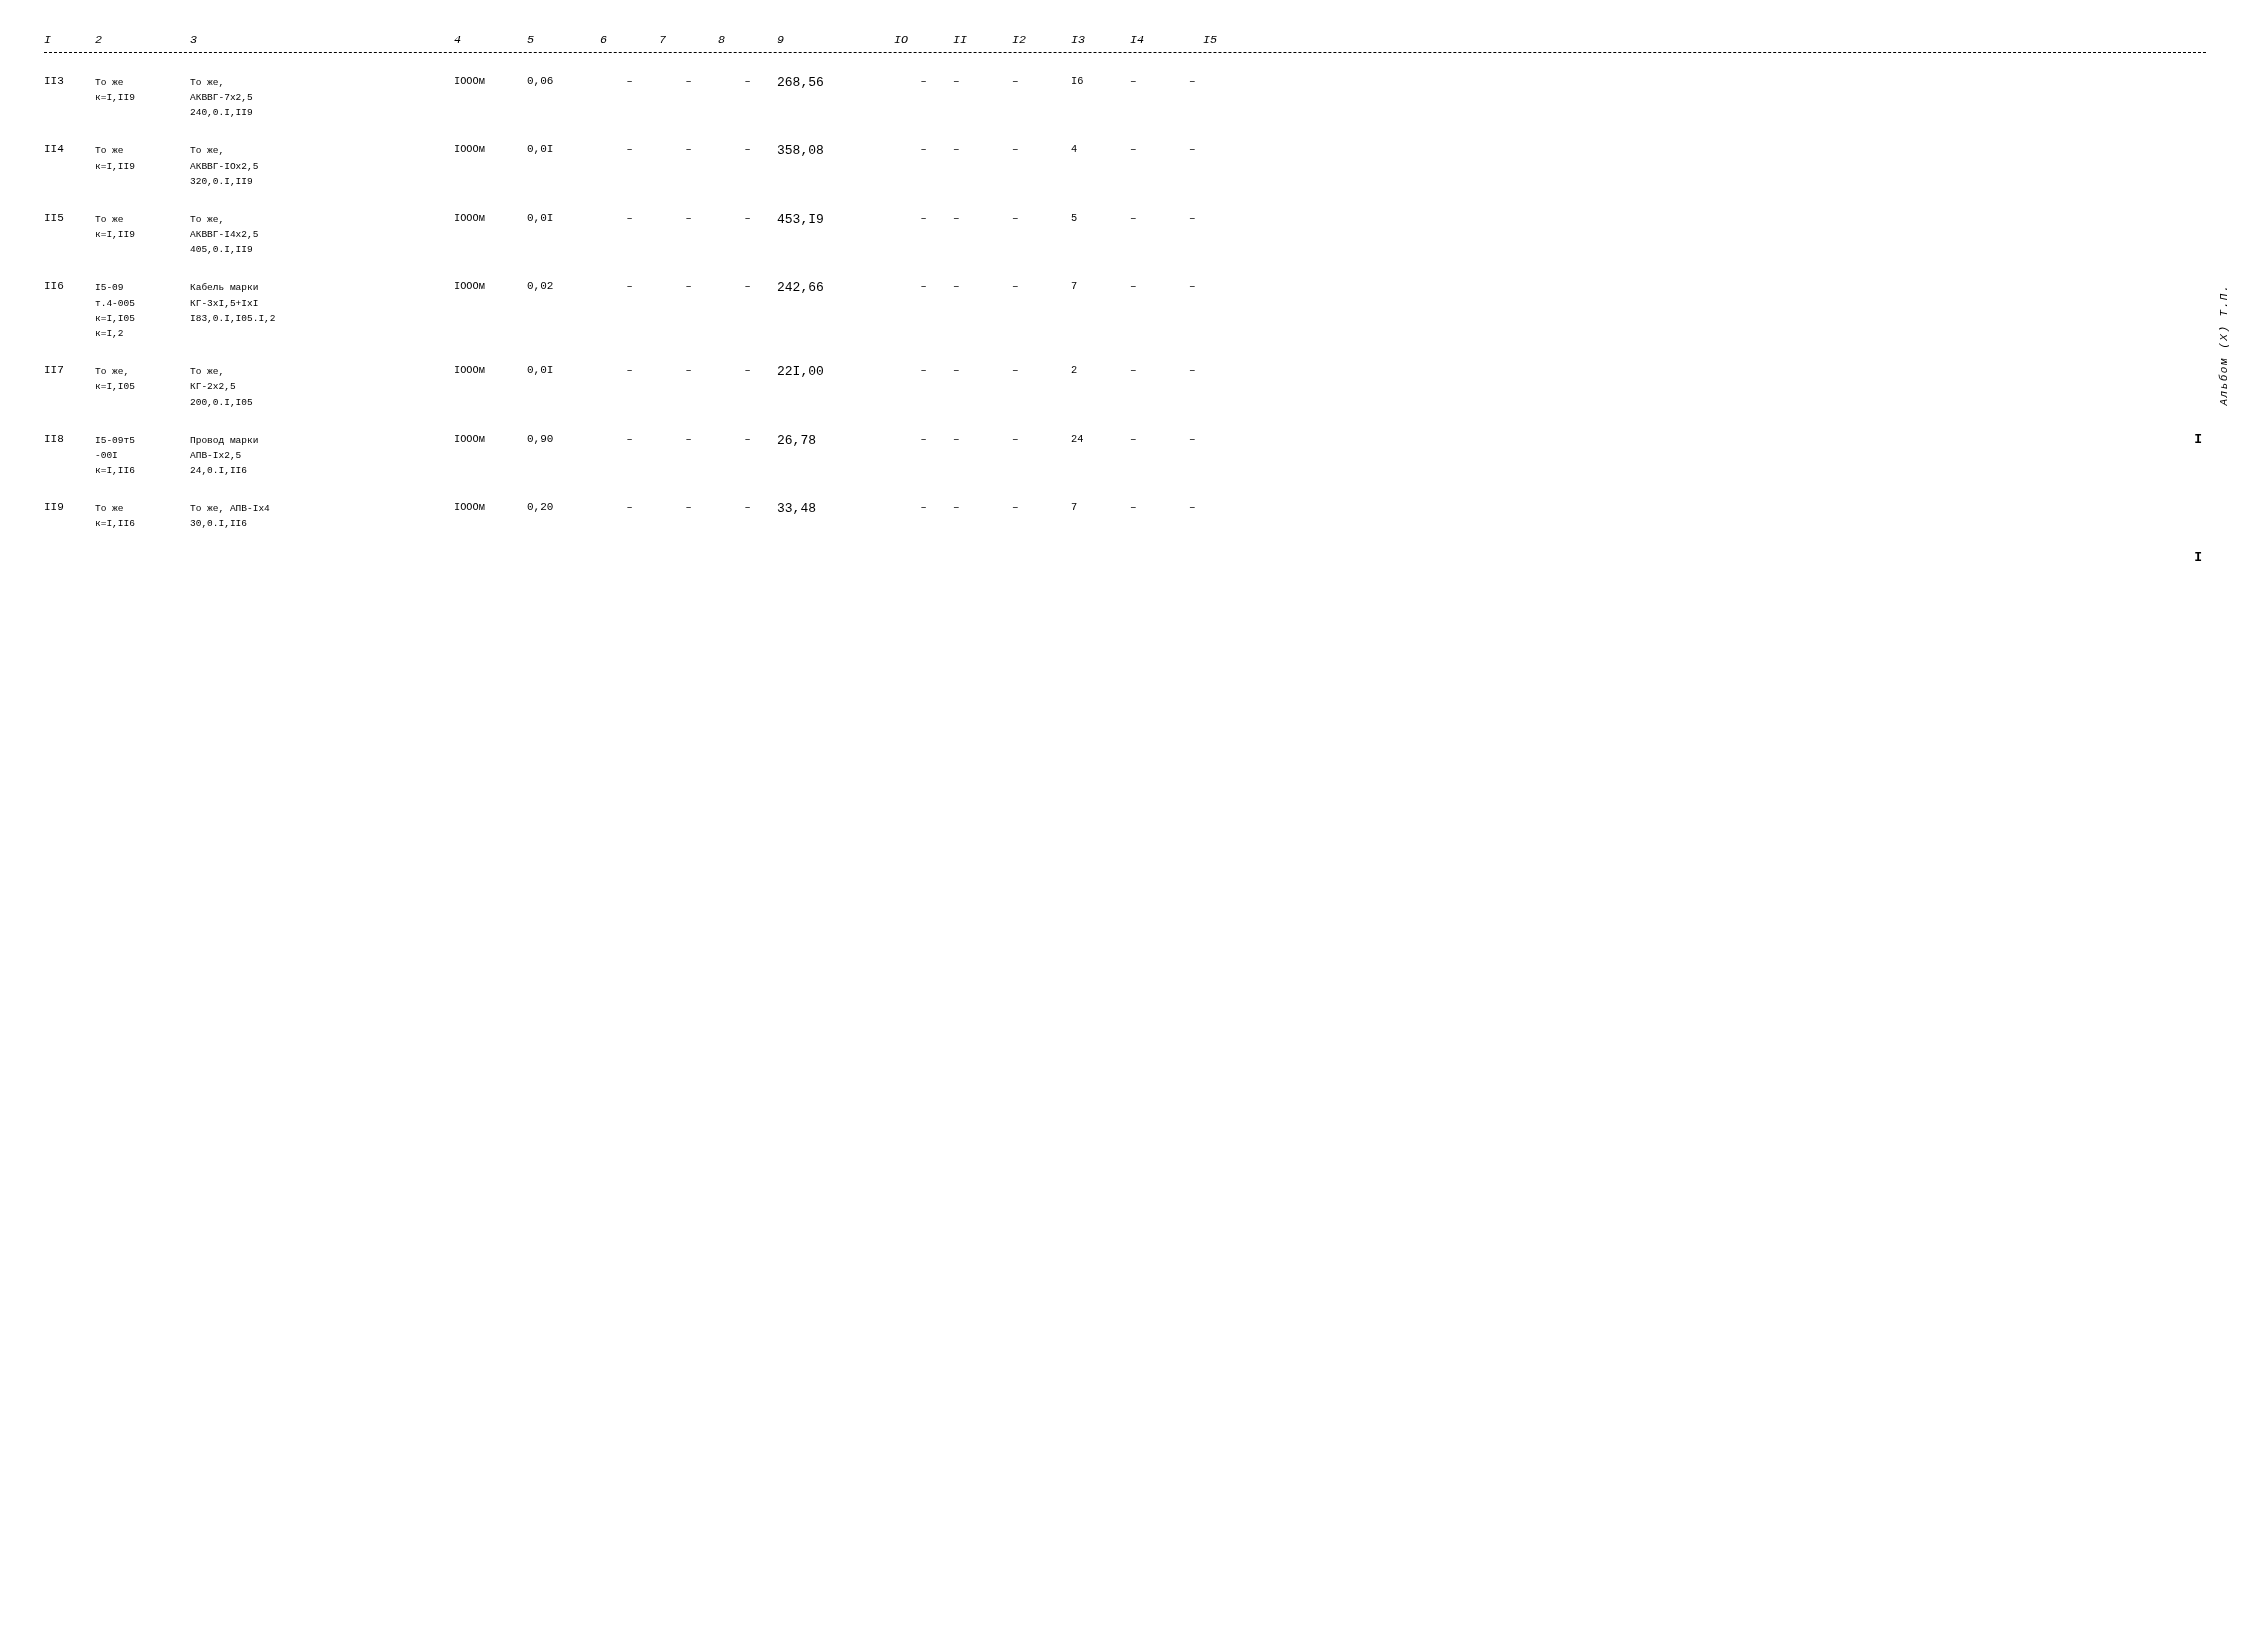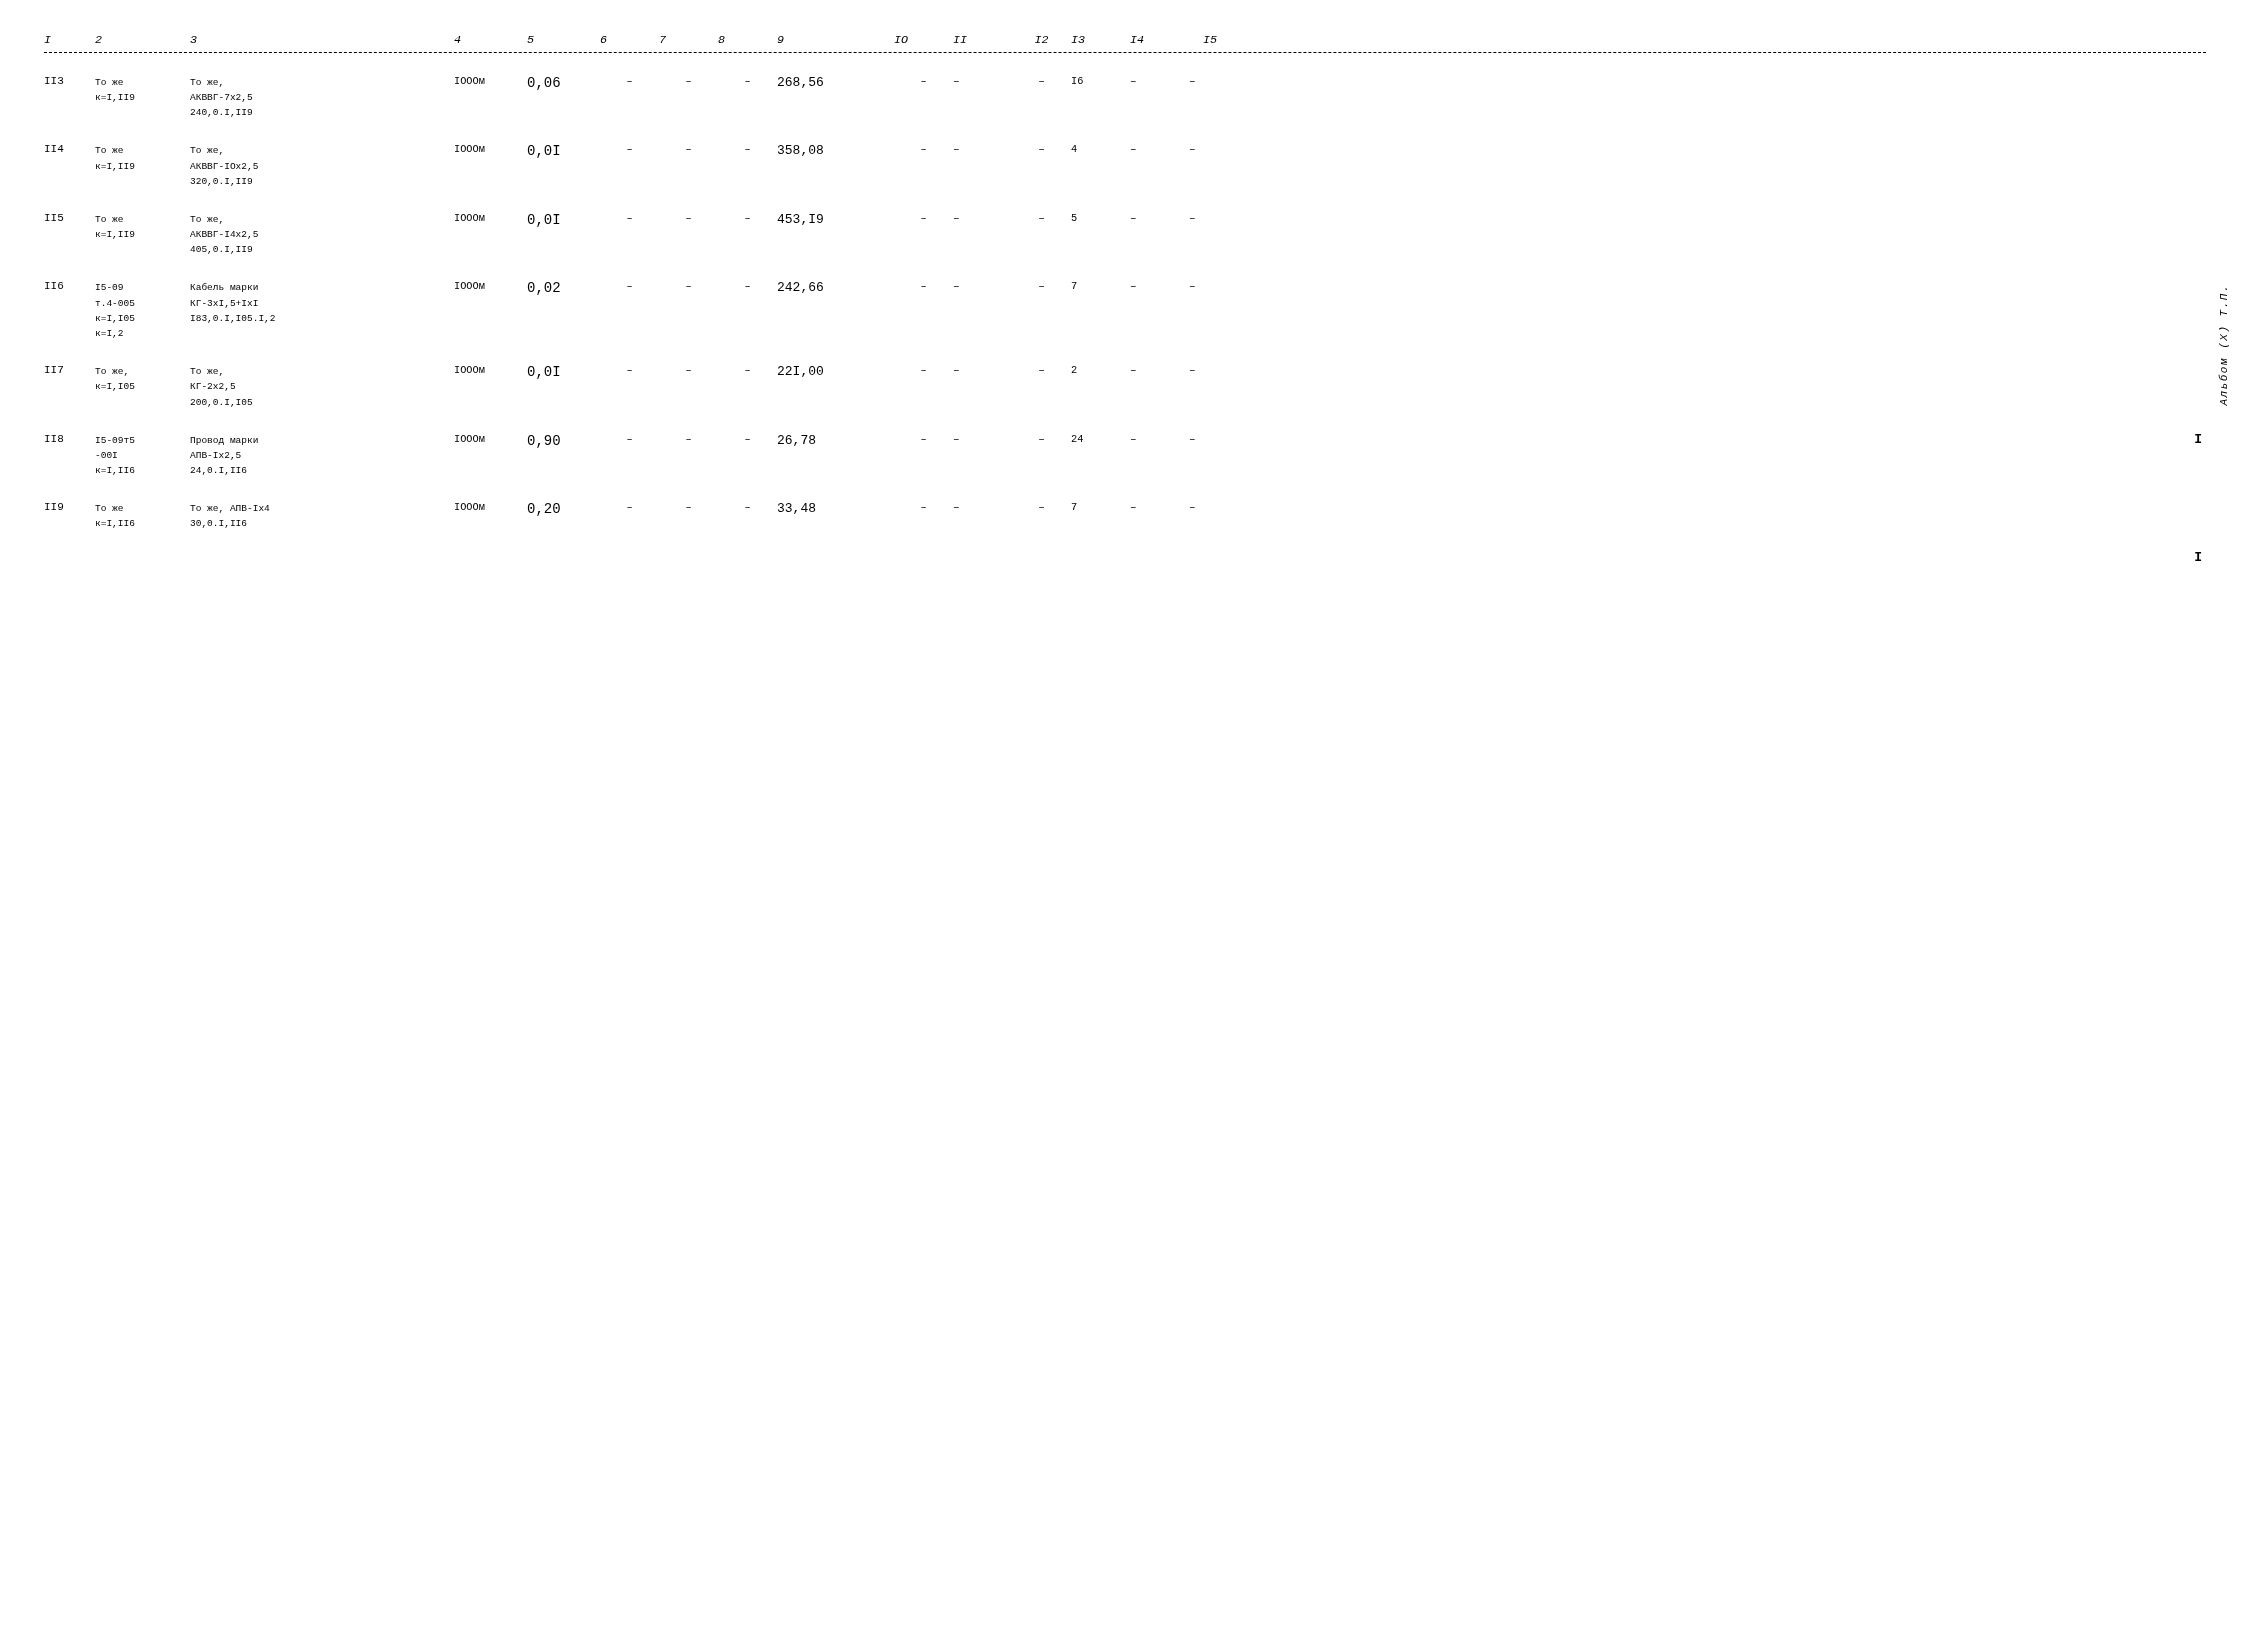--- a/index.html
+++ b/index.html
@@ -60,21 +60,21 @@
     .col-2 { width: 95px; flex-shrink: 0; }
     .col-3 { width: 264px; flex-shrink: 0; }
     .col-4 { width: 73px; flex-shrink: 0; }
     .col-5 { width: 73px; flex-shrink: 0; }
     .col-6 { width: 59px; flex-shrink: 0; }
     .col-7 { width: 59px; flex-shrink: 0; }
     .col-8 { width: 59px; flex-shrink: 0; }
     .col-9 { width: 117px; flex-shrink: 0; }
     .col-10 { width: 59px; flex-shrink: 0; }
     .col-11 { width: 59px; flex-shrink: 0; }
-    .col-12 { width: 59px; flex-shrink: 0; text-align: center; }
+    .col-12 { width: 59px; flex-shrink: 0; }
     .col-13 { width: 59px; flex-shrink: 0; }
     .col-14 { width: 73px; flex-shrink: 0; }
     .col-15 { width: 59px; flex-shrink: 0; }
 
     .table-body {
       margin-top: 7.3px;
     }
 
     .table-row {
       display: flex;
@@ -106,21 +106,21 @@
 
     .row-unit {
       width: 73px;
       flex-shrink: 0;
       font-size: 10.3px;
     }
 
     .row-price {
       width: 73px;
       flex-shrink: 0;
-      font-size: 14px;
+      font-size: 11px;
     }
 
     .row-dash {
       width: 59px;
       flex-shrink: 0;
       text-align: center;
       font-size: 10.3px;
     }
 
     .row-val9 {

